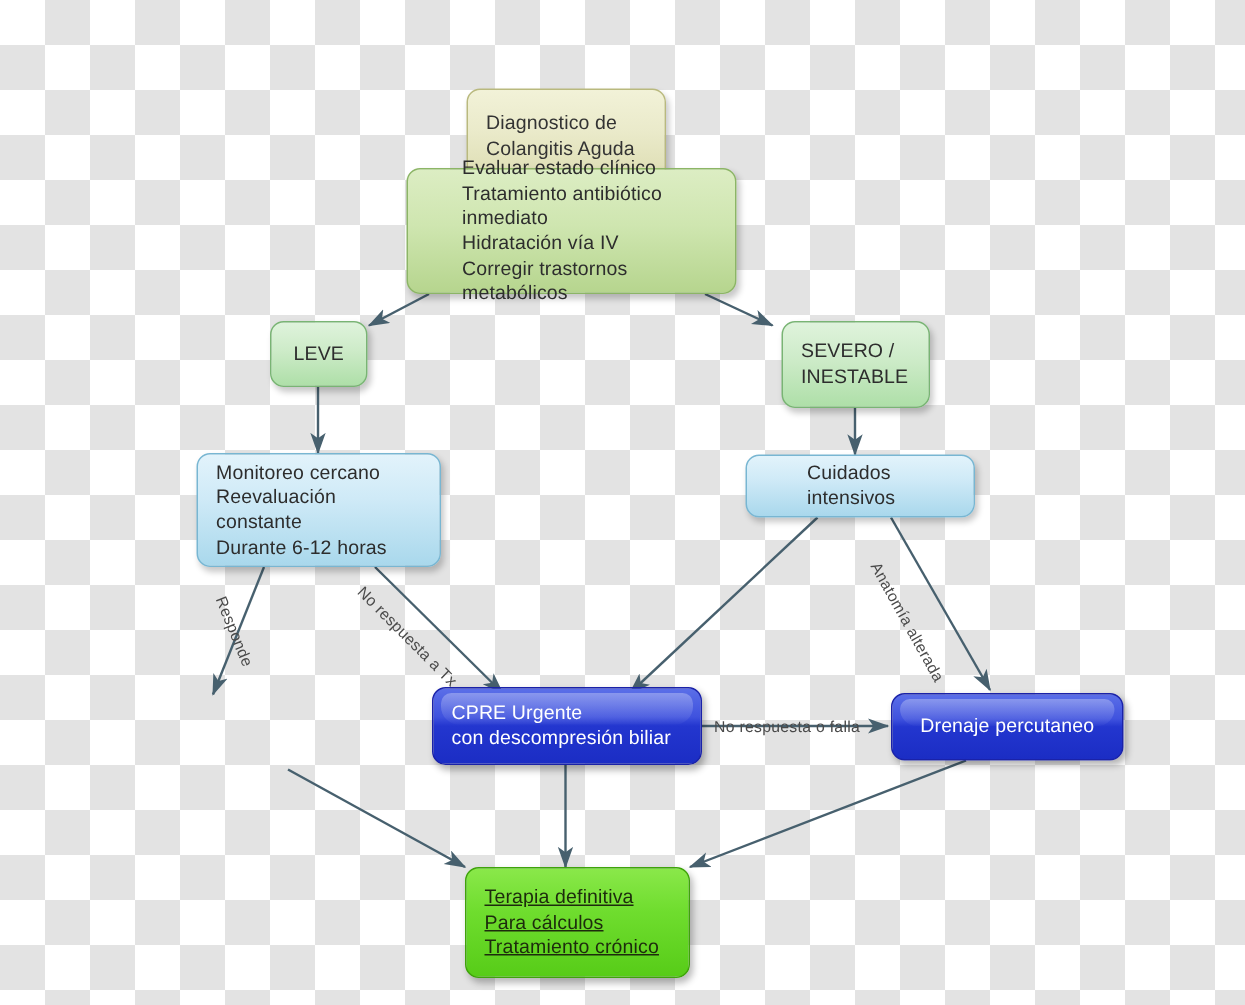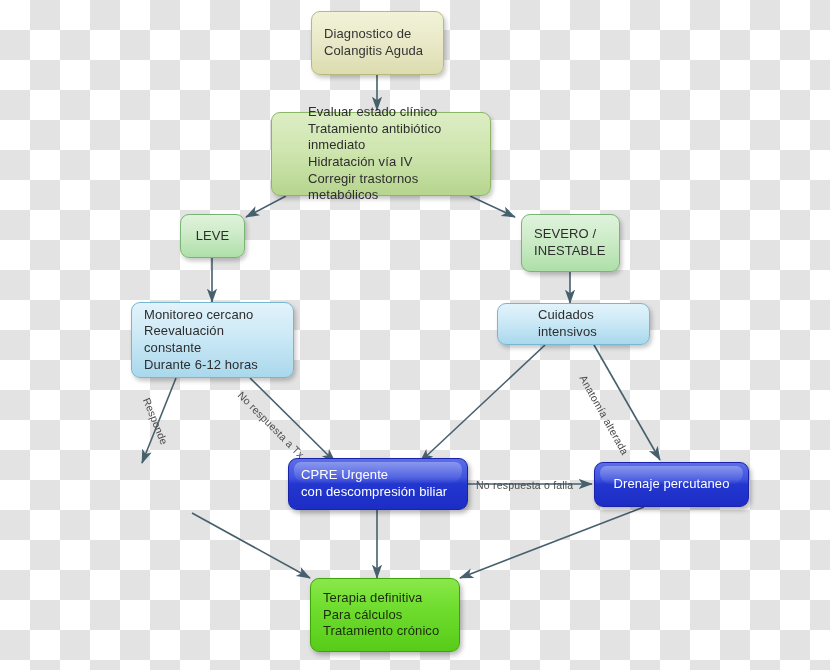--- a/index.html
+++ b/index.html
@@ -41,20 +41,21 @@
     letter-spacing: 0.1px;
   }
 
   
   .n-olive {
     background: linear-gradient(to bottom, #f2f2d8 0%, #eaeaca 45%, #dcdcb0 100%);
     border: 1px solid #b9b97e;
     color: #333333;
     font-size: 13px;
     box-shadow: 2px 3px 4px rgba(0,0,0,0.22);
+    margin-top: 48px;
   }
   
   .n-green {
     background: linear-gradient(to bottom, #dcedc3 0%, #cfe6b0 45%, #b6d58e 100%);
     border: 1px solid #8cb566;
     color: #2d2d2d;
     font-size: 13px;
     box-shadow: 2px 3px 4px rgba(0,0,0,0.22);
   }
   
@@ -90,20 +91,21 @@
     background: linear-gradient(to bottom, rgba(255,255,255,0.30), rgba(255,255,255,0.02));
     pointer-events: none;
   }
   
   .n-bgreen {
     background: linear-gradient(to bottom, #8ae84a 0%, #6fdd2e 40%, #57cc18 100%);
     border: 1px solid #3ea30a;
     color: #1d2b0d;
     font-size: 13px;
     box-shadow: 2px 3px 5px rgba(0,0,0,0.28);
+    text-decoration: underline;
   }
 
   .edge-label {
     position: absolute;
     font-size: 10.5px;
     color: #4a4a4a;
     white-space: nowrap;
     transform-origin: 0 0;
     letter-spacing: 0.2px;
   }

